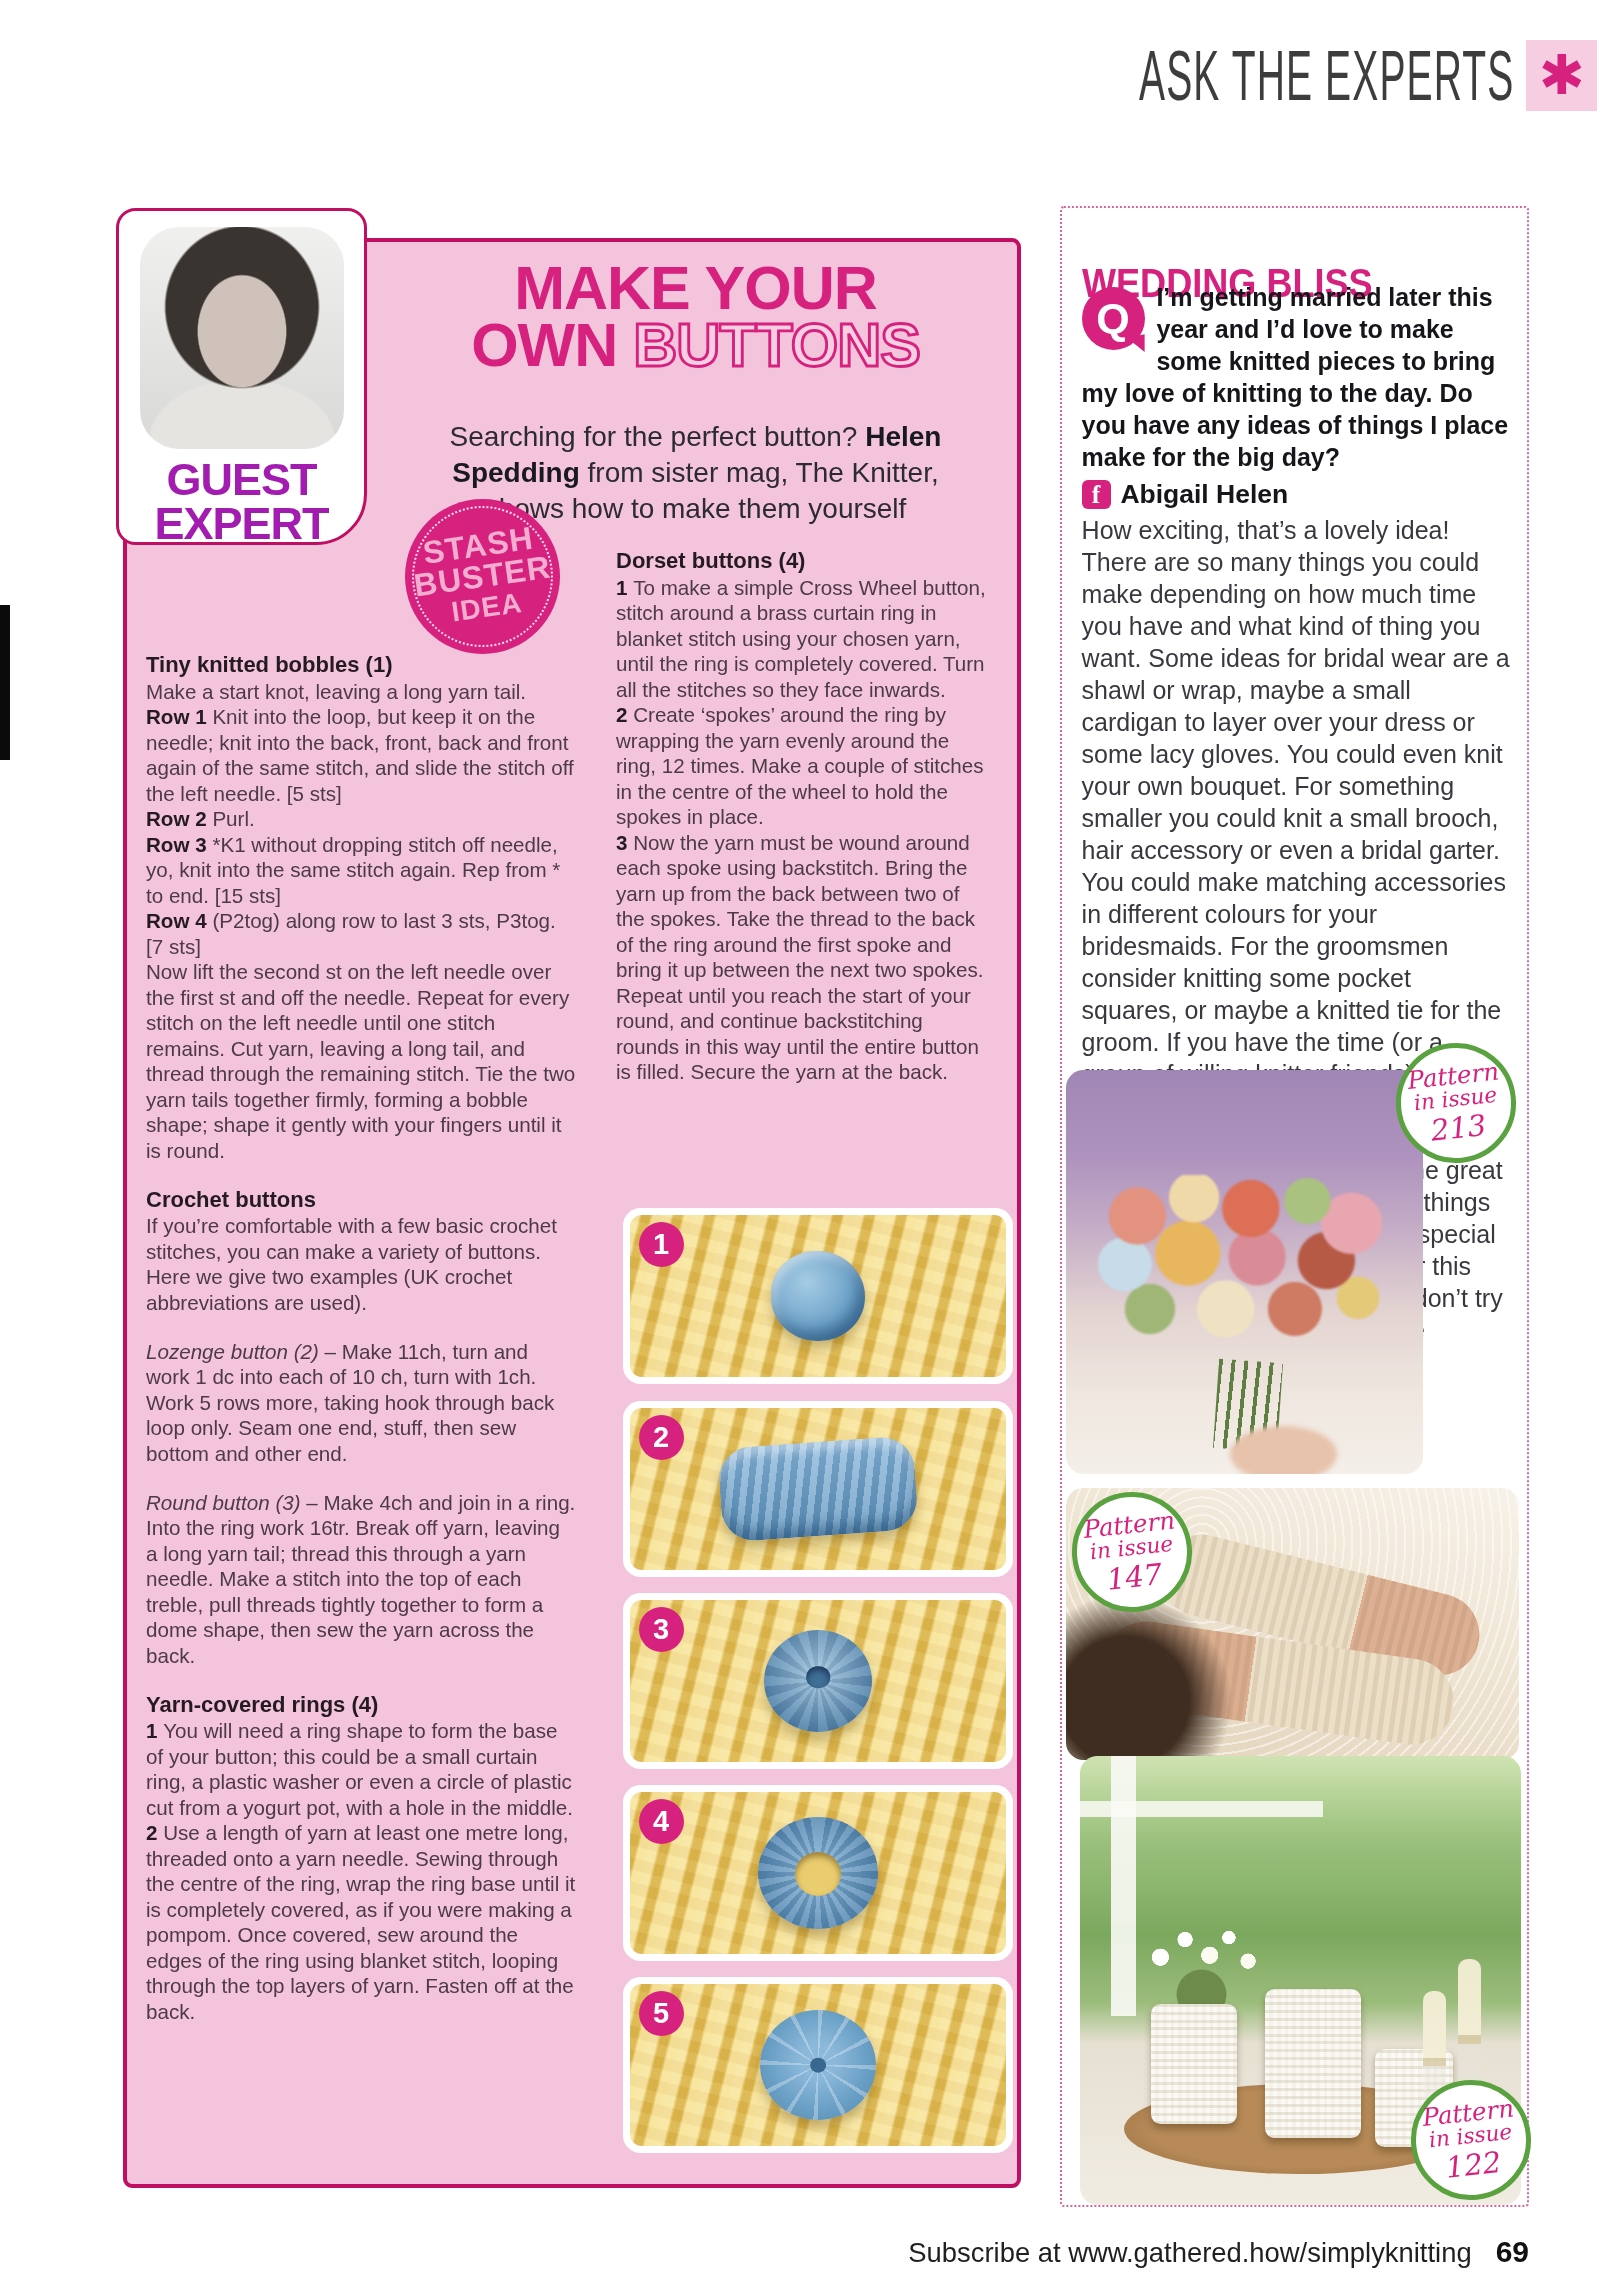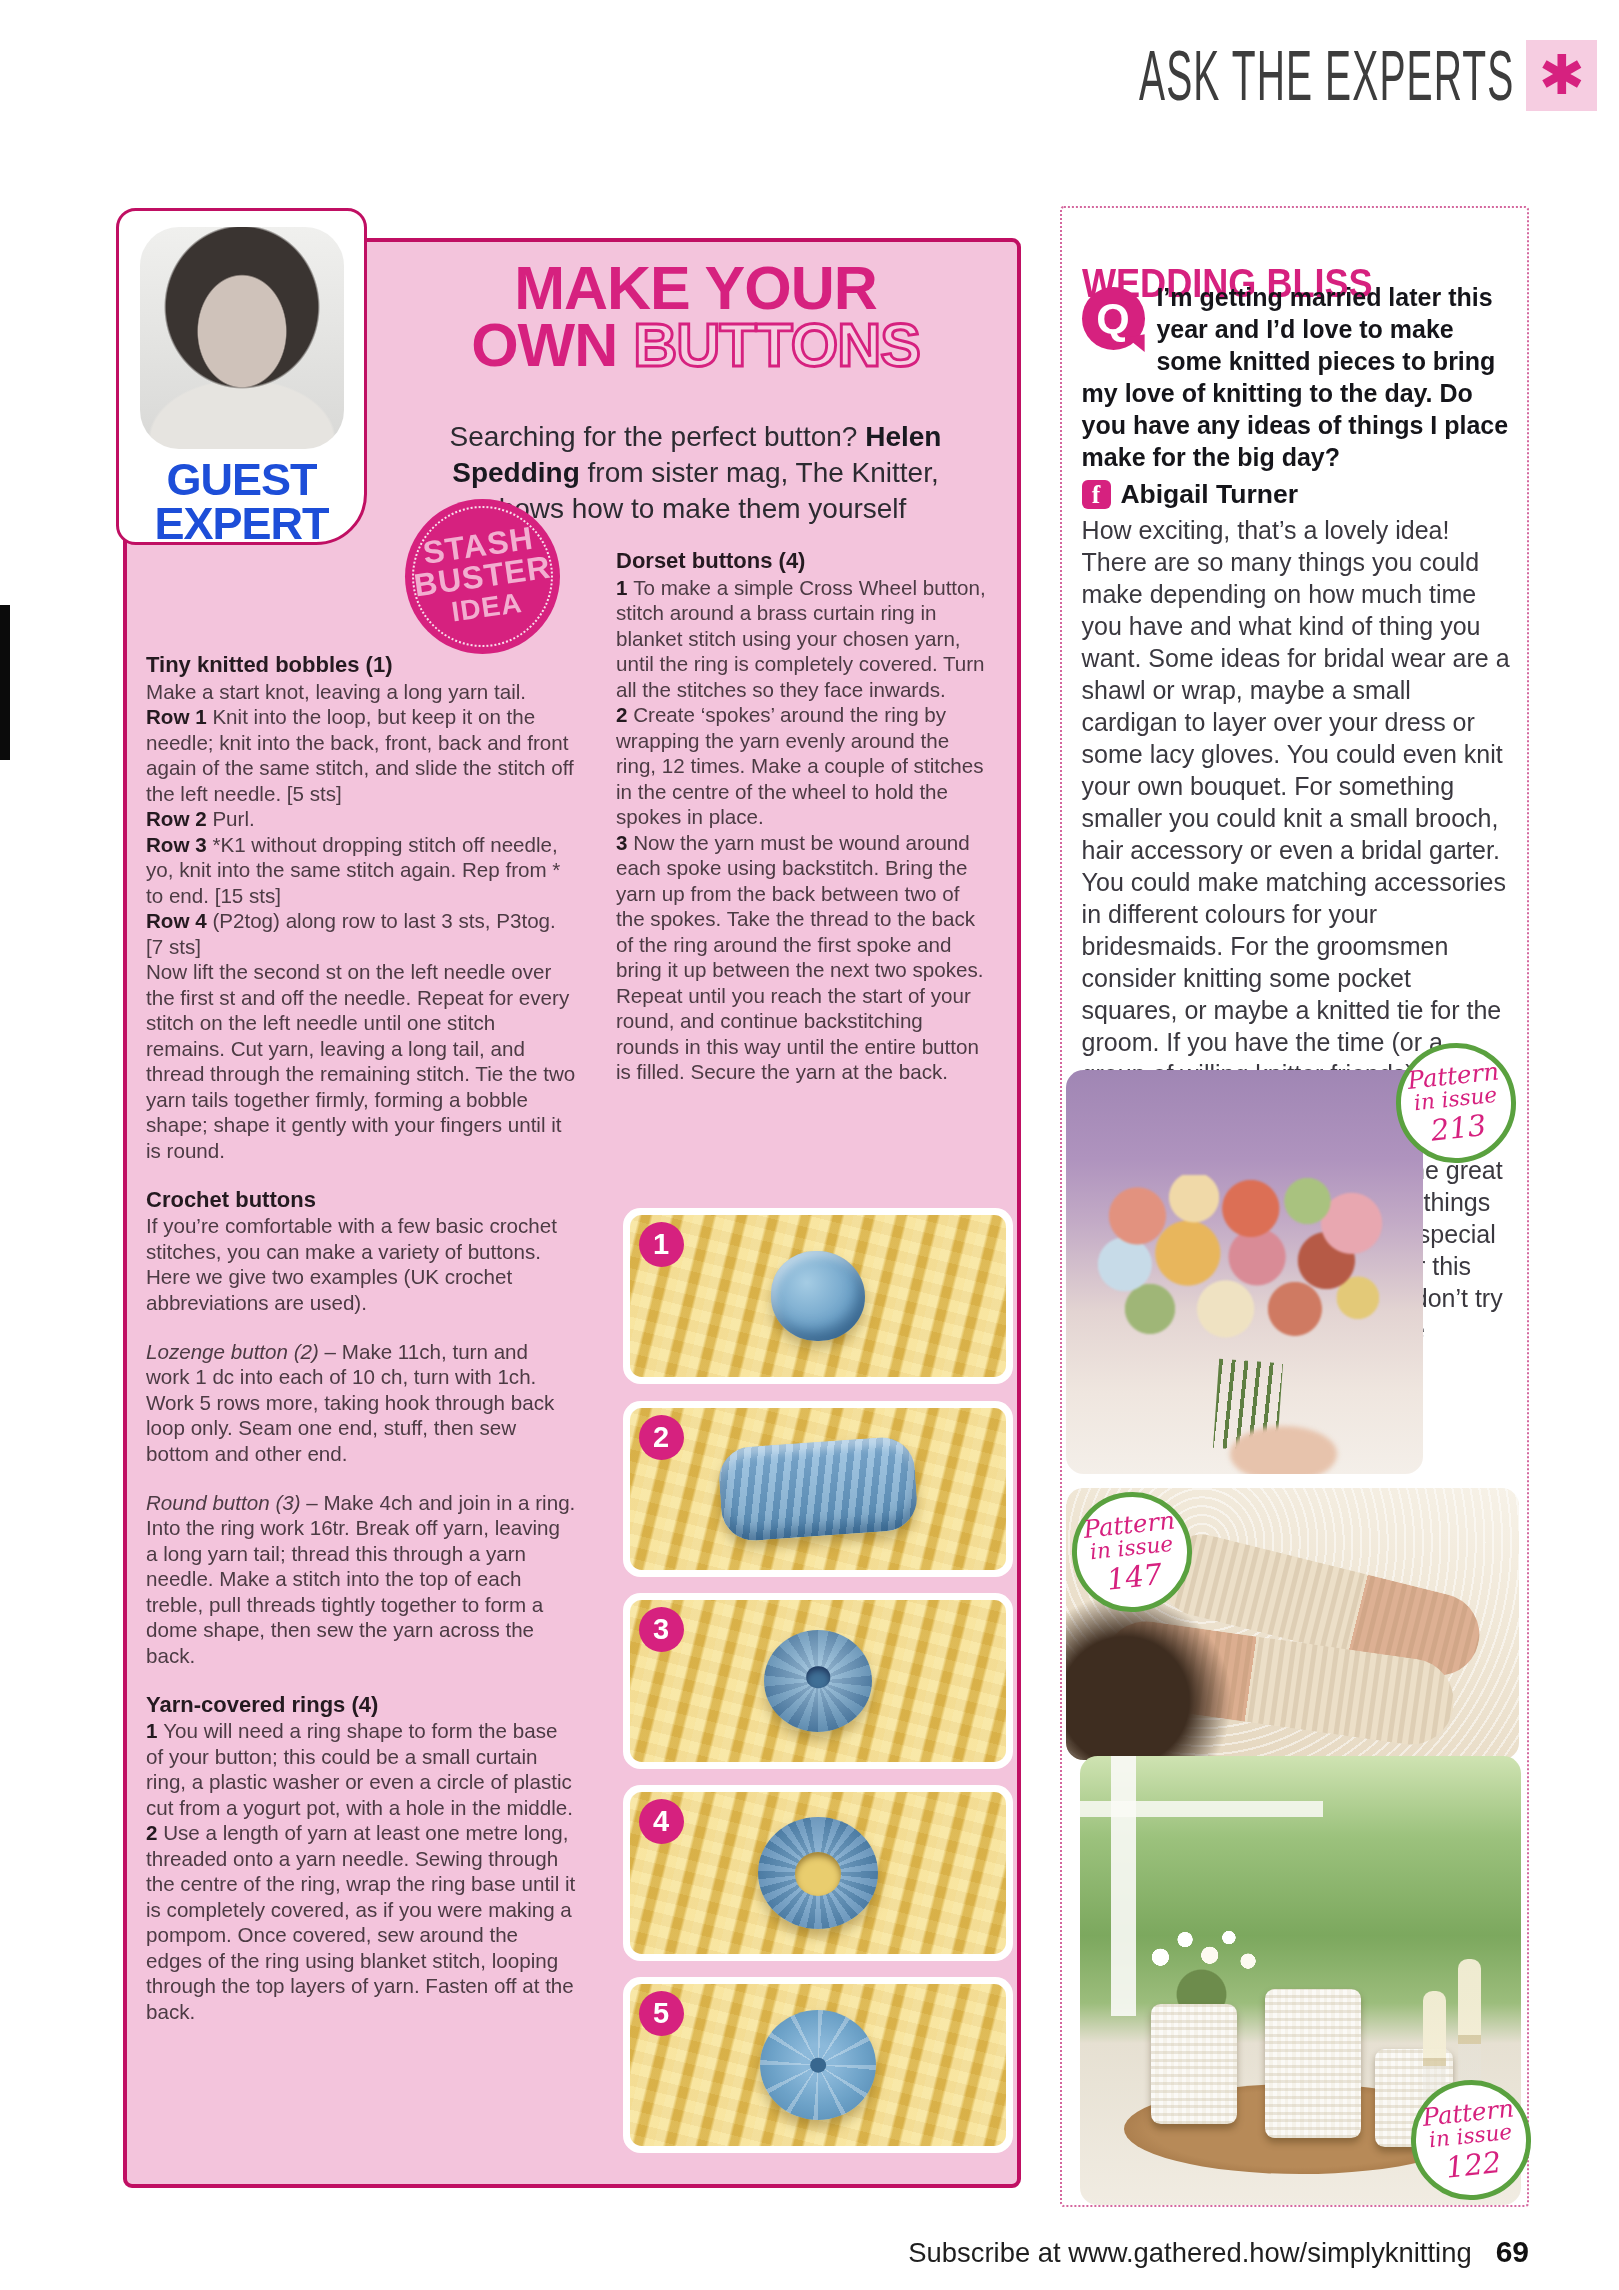--- a/index.html
+++ b/index.html
@@ -88,21 +88,21 @@
 
   
   .guest-card{position:absolute;left:116px;top:208px;width:251px;height:337px;box-sizing:border-box;
               background:#fff;border:3.9px solid #c00f63;border-radius:19.6px 19.6px 51px 19.6px;text-align:center;z-index:4;}
   .guest-photo{margin:15.7px auto 9.8px;width:204px;height:222px;border-radius:39px;
         background:
          radial-gradient(ellipse 45px 57px at 50% 47%, #cfc2ba 0 97%, rgba(0,0,0,0) 100%),
          radial-gradient(ellipse 78px 82px at 50% 36%, #3a3431 0 97%, rgba(0,0,0,0) 100%),
          radial-gradient(ellipse 94px 61px at 50% 96%, #e6e4e0 0 97%, rgba(0,0,0,0) 100%),
          linear-gradient(#f0f0ee,#d8d8d6);}
-  .guest-label{color:#1d4ed8;font-weight:800;font-size:45px;line-height:44px;letter-spacing:-1px;}
+  .guest-label{color:#a21caf;font-weight:800;font-size:45px;line-height:44px;letter-spacing:-1px;}
 
   
   .wedding{position:absolute;left:1060px;top:206px;width:469px;height:2001px;box-sizing:border-box;
            border:2.9px dotted #d4679e;border-radius:3.9px;}
   .wb-head{position:absolute;left:19.6px;top:17.6px;font-size:41px;font-weight:800;color:#d6217f;
            white-space:nowrap;transform:scaleX(.88);transform-origin:left center;}
   .wb-body{position:absolute;left:19.6px;top:73px;width:429px;}
   .wb-q{margin:0;font-size:25px;line-height:32px;font-weight:700;color:#15151a;}
   .qmark{float:left;position:relative;width:63px;height:63px;margin:5.9px 11.8px 3.9px 0;border-radius:50%;
          background:#d6217f;color:#fff;font-size:43px;font-weight:800;
@@ -286,21 +286,21 @@
   </aside>
 
   <aside class="wedding">
     <h2 class="wb-head">WEDDING BLISS</h2>
     <div class="wb-body">
       <p class="wb-q">
         <span class="qmark">Q</span><span>I’m getting married later this year and I’d love to make some knitted pieces to bring my love of knitting to the day. Do you have any ideas of things I place make for the big day?</span>
       </p>
       <div class="asker">
         <span class="fb">f</span>
-        <span>Abigail Turner</span>
+        <span>Abigail Helen</span>
       </div>
       <p class="wb-a">
         <span>How exciting, that’s a lovely idea! There are so many things you could make depending on how much time you have and what kind of thing you want. Some ideas for bridal wear are a shawl or wrap, maybe a small cardigan to layer over your dress or some lacy gloves. You could even knit your own bouquet. For something smaller you could knit a small brooch, hair accessory or even a bridal garter. You could make matching accessories in different colours for your bridesmaids. For the groomsmen consider knitting some pocket squares, or maybe a knitted tie for the groom. If you have the time (or a group of willing knitter friends) you could make some place setting pieces or tiny gift bags for wedding favours. The options are endless and the great thing is you can keep all these things as beautiful reminders of your special day. It’s important to remember this should add joy to your day so don’t try and take on too much or cause yourself stress. </span><span class="b">Kirstie</span>
       </p>
     </div>
   </aside>
 
   <div class="rphoto photo-bouquet">
     <div class="flowers"></div>
     <div class="stems"></div>

